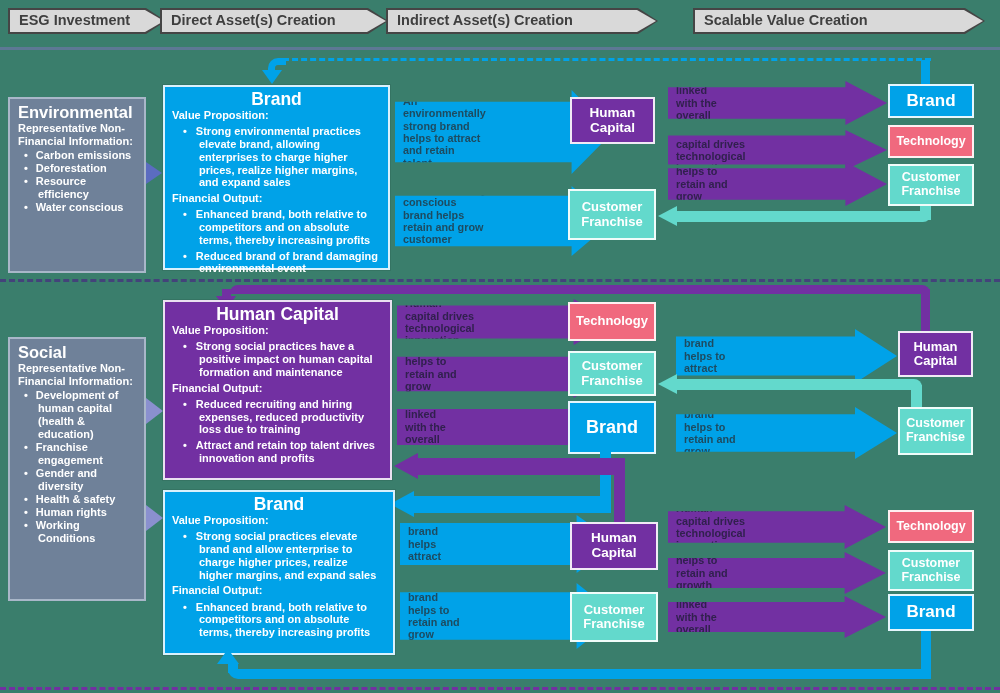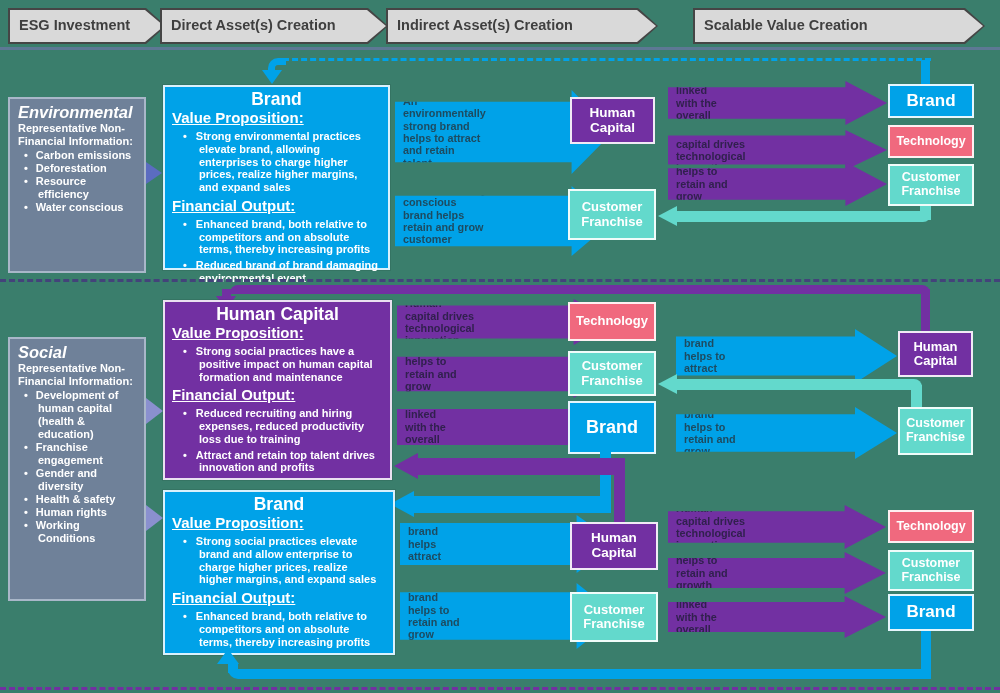--- a/index.html
+++ b/index.html
@@ -1,38 +1,38 @@
 <!DOCTYPE html>
 <html><head>
 <meta charset="utf-8">
 <style>
   html,body{margin:0;padding:0;background:#2e6355;font-family:"Liberation Sans",sans-serif;}
   #canvas{position:relative;width:1000px;height:693px;background:#3a7e6c;overflow:hidden;}
   .abs{position:absolute;box-sizing:border-box;}
 
   
-  .chev{position:absolute;height:36px;}
+  .chev{position:absolute;height:26px;}
   .chev .bg{position:absolute;inset:0;background:#454545;clip-path:polygon(0 0,calc(100% - 20px) 0,100% 50%,calc(100% - 20px) 100%,0 100%);}
   .chev .fg{position:absolute;inset:2px;background:#d9d9d9;clip-path:polygon(0 0,calc(100% - 19px) 0,100% 50%,calc(100% - 19px) 100%,0 100%);}
   .chev .lbl{position:absolute;inset:0;display:flex;align-items:center;padding-left:11px;padding-right:26px;
              font-size:14.5px;font-weight:bold;color:#3f3f3f;line-height:1.05;}
   .hline{position:absolute;left:0;width:1000px;height:0;border-top:3px solid #5d7894;}
 
   
   .side{background:#6f8199;border:2px solid #a9b7c9;color:#fff;padding:4px 7px 4px 8px;}
-  .side h2{margin:0;font-size:16.5px;font-weight:bold;line-height:1.1;font-style:italic;}
+  .side h2{margin:0;font-size:16.5px;font-weight:bold;line-height:1.1;}
   .side .intro{font-size:11px;font-weight:bold;line-height:1.18;margin:1px 0 1px;}
   .side ul{margin:0;padding-left:6px;list-style:none;font-size:11px;font-weight:bold;line-height:1.18;}
   .side li{padding-left:14px;text-indent:-14px;}
   .side li:before{content:"•";margin-right:8px;}
 
   
   .bigbox{border:2px solid rgba(255,255,255,.85);color:#fff;padding:2px 7px 2px 7px;box-shadow:0 0 0 1px rgba(0,0,0,.08);}
   .bigbox h3{margin:0;text-align:center;font-size:17.5px;font-weight:bold;line-height:1.15;}
-  .bigbox .sec{font-size:15px;font-weight:bold;text-decoration:underline;line-height:1.2;}
+  .bigbox .sec{font-size:11px;font-weight:bold;line-height:1.2;}
   .bigbox ul{margin:0;padding-left:8px;list-style:none;font-size:11px;font-weight:bold;line-height:1.16;}
   .bigbox li{padding-left:16px;text-indent:-16px;margin:3px;}
   .bigbox li:before{content:"•";margin-right:9px;}
   .bg-blue{background:#00a2e8;}
   .bg-purple{background:#7230a2;}
 
   
   .smallbox{display:flex;align-items:center;justify-content:center;text-align:center;color:#fff;font-weight:bold;
             border:2px solid rgba(255,255,255,.9);line-height:1.1;}
   .sb-blue{background:#00a2e8;}

